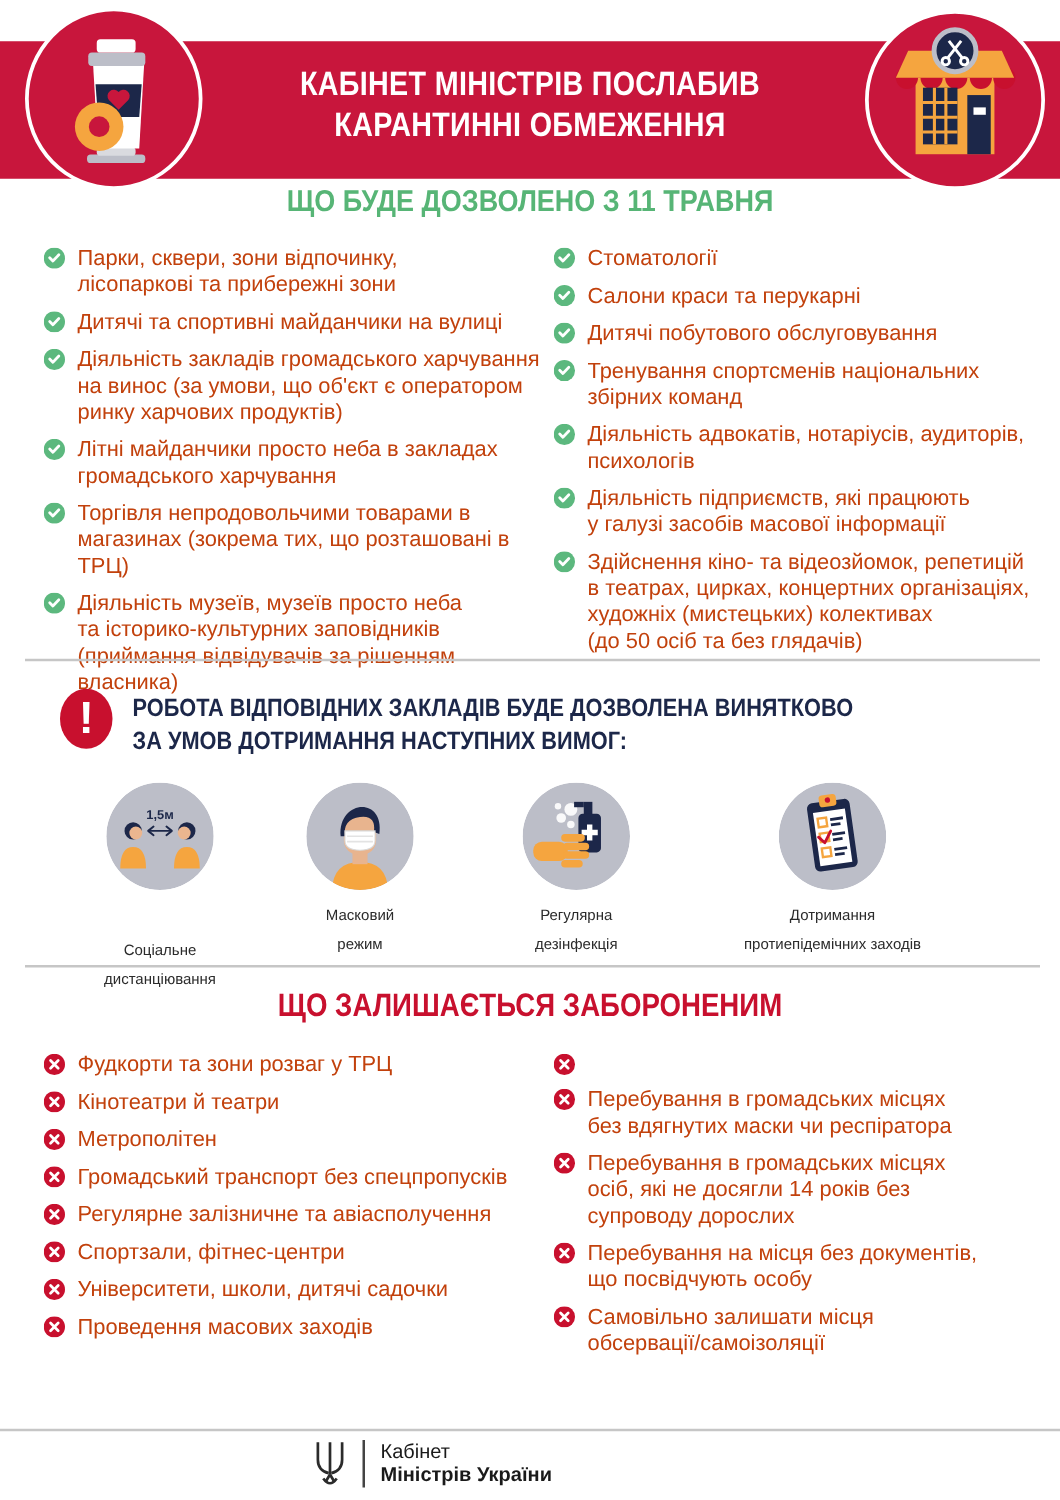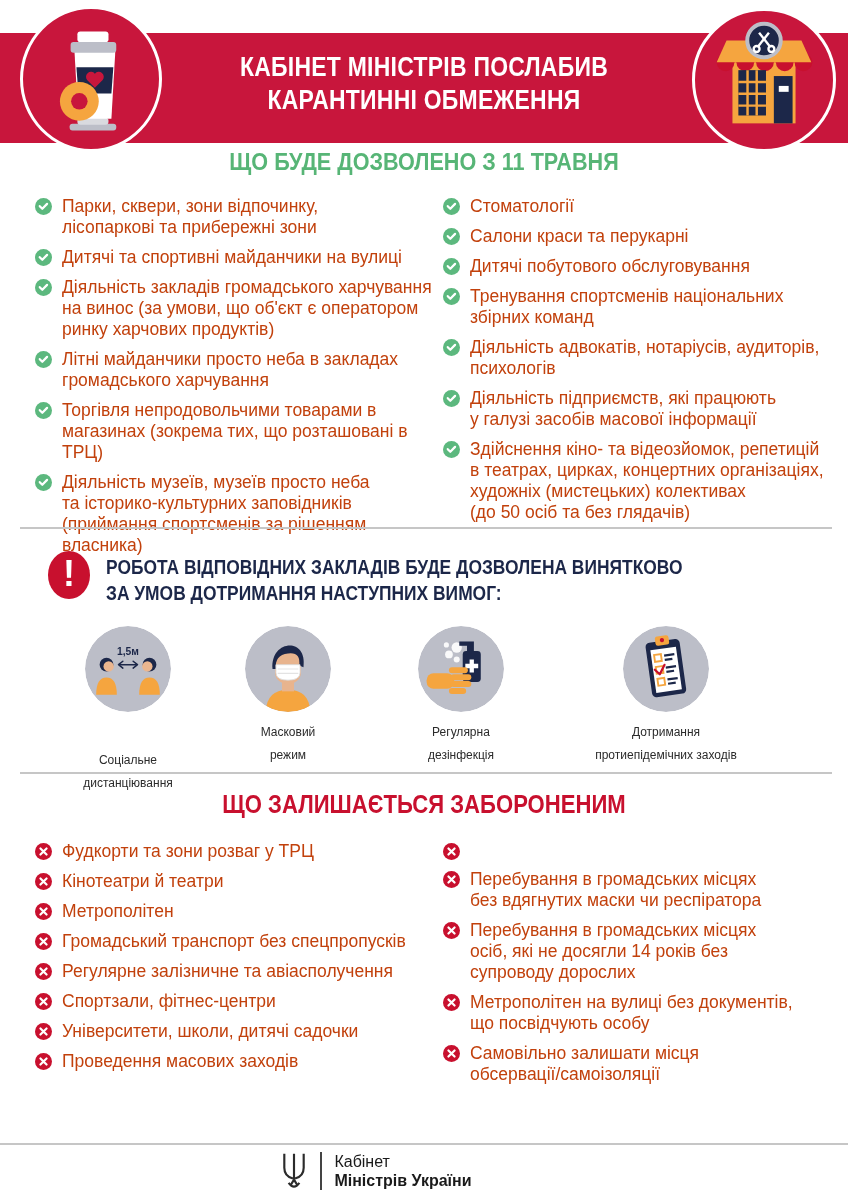--- a/index.html
+++ b/index.html
@@ -42,21 +42,21 @@
   .req-item{position:absolute;top:626px;display:flex;flex-direction:column;align-items:center;}
   .ri-1{left:43px;width:170px;gap:28px;}
   .ri-2{left:213px;width:150px;}
   .ri-3{left:376px;width:170px;}
   .ri-4{left:526px;width:280px;}
   .req-circle{width:86px;height:86px;border-radius:50%;overflow:hidden;}
   .req-circle svg{display:block;width:86px;height:86px;}
   .req-label{margin-top:9px;text-align:center;color:#2B2B2B;font-size:12px;line-height:23px;white-space:pre-line;}
   svg text{font-family:"Liberation Sans",sans-serif;font-weight:bold;}
   
-  footer{position:absolute;top:1151px;left:0;width:692px;display:flex;justify-content:center;align-items:center;padding-left:30px;}
+  footer{position:absolute;top:1151px;left:0;width:692px;display:flex;justify-content:center;align-items:center;}
   .tryzub{width:28px;height:40px;}
   .vbar{width:2px;height:38px;background:#444;margin:0 12px;}
   .org{font-size:16px;line-height:19px;color:#1A1A1A;}
   .org .b{font-weight:bold;}
   .defs{position:absolute;width:0;height:0;overflow:hidden;}
 </style>
 </head>
 <body>
 
 <svg class="defs" aria-hidden="true">
@@ -162,21 +162,21 @@
           </svg>
           <div class="txt">Торгівля непродовольчими товарами в
 магазинах (зокрема тих, що розташовані в ТРЦ)</div>
         </div>
       <div class="item">
           <svg class="ico" viewBox="0 0 20 20">
             <use href="#ic-check"></use>
           </svg>
           <div class="txt">Діяльність музеїв, музеїв просто неба
 та історико-культурних заповідників
-(приймання спортсменів за рішенням власника)</div>
+(приймання відвідувачів за рішенням власника)</div>
         </div>
     </div>
     <div class="col r">
       <div class="item">
           <svg class="ico" viewBox="0 0 20 20">
             <use href="#ic-check"></use>
           </svg>
           <div class="txt">Стоматології</div>
         </div>
       <div class="item">
@@ -406,21 +406,21 @@
             <use href="#ic-x"></use>
           </svg>
           <div class="txt">Перебування в громадських місцях
 осіб, які не досягли 14 років без
 супроводу дорослих</div>
         </div>
       <div class="item">
           <svg class="ico" viewBox="0 0 20 20">
             <use href="#ic-x"></use>
           </svg>
-          <div class="txt">Метрополітен на вулиці без документів,
+          <div class="txt">Перебування на місця без документів,
 що посвідчують особу</div>
         </div>
       <div class="item">
           <svg class="ico" viewBox="0 0 20 20">
             <use href="#ic-x"></use>
           </svg>
           <div class="txt">Самовільно залишати місця
 обсервації/самоізоляції</div>
         </div>
     </div>

